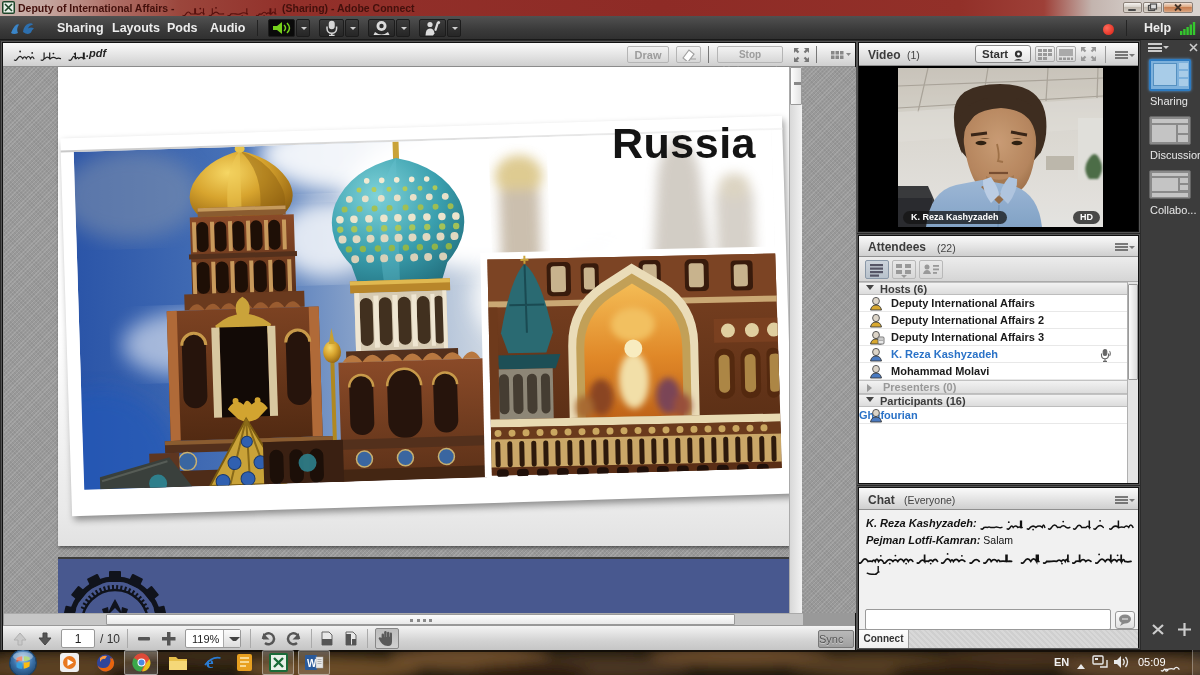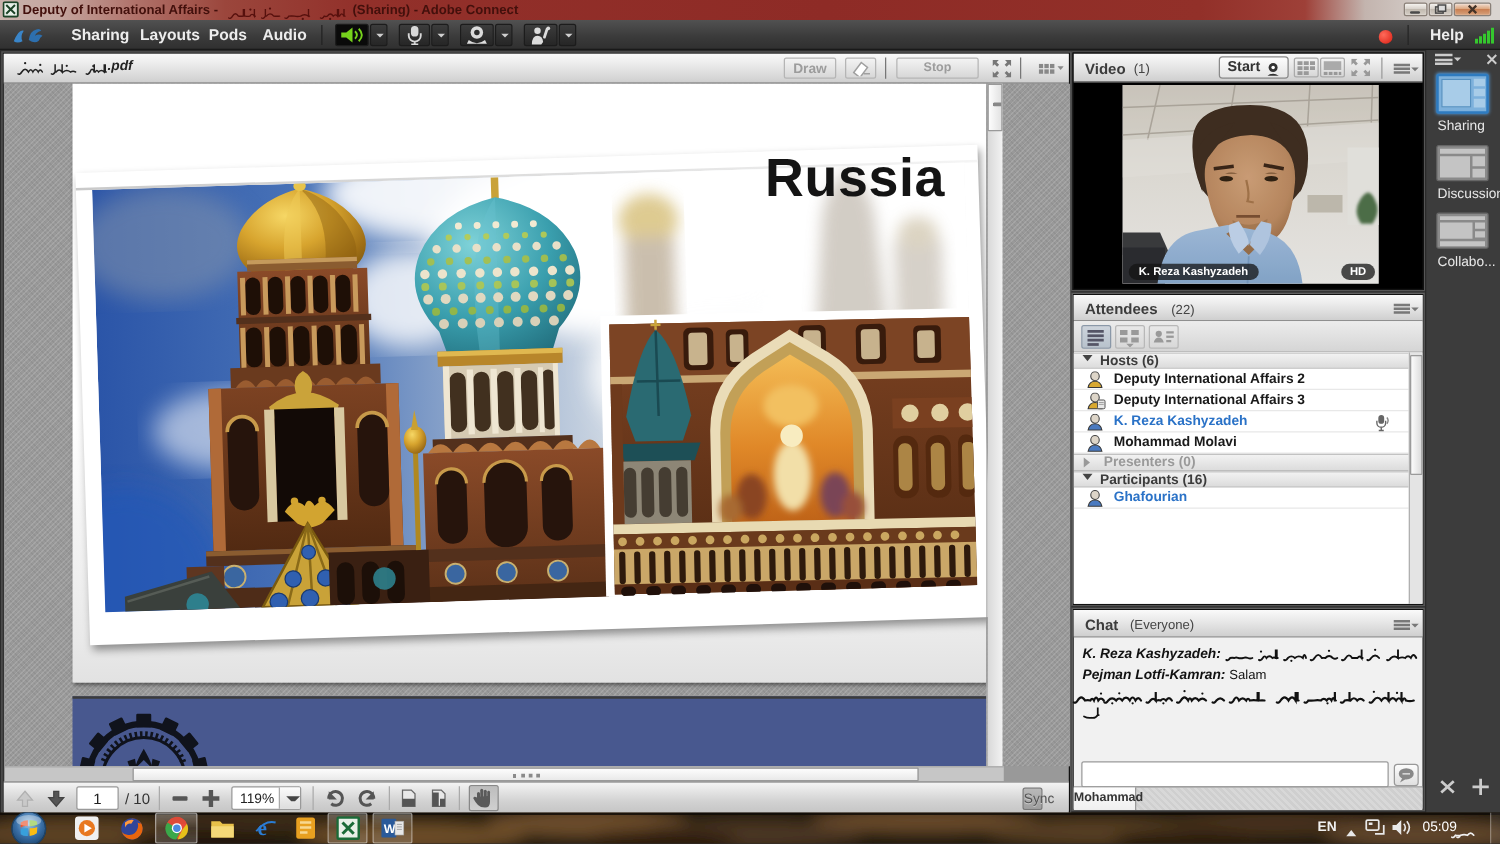--- a/index.html
+++ b/index.html
@@ -696,21 +696,21 @@
      <svg width="22" height="19" viewBox="0 0 22 19">
           <g fill="#5a5a5a">
             <rect x="8.2" y="2" width="2.4" height="9" rx="1.2"></rect>
             <rect x="11" y="2.8" width="2.4" height="8" rx="1.2"></rect>
             <rect x="13.8" y="3.6" width="2.2" height="7" rx="1.1"></rect>
             <rect x="5.6" y="4.5" width="2.4" height="7" rx="1.2"></rect>
             <path d="M5.6 9 q-2.4 -1.5 -3 .5 q1.8 3.5 3.8 5.5 q2 2 5.6 2 q4 0 4 -4.5 l0 -5 l-10.4 1z"></path>
           </g>
         </svg>
    </div>
-   <div class="abs" style="left:815px;top:4px;width:16px;height:18px;background:linear-gradient(#b9b9b9,#9f9f9f);border:1px solid #777;border-radius:2px;font-size:11px;color:#555;text-align:center;line-height:17px;text-shadow:0 1px 0 #ccc">Sync</div>
+   <div class="abs" style="left:815px;top:4px;width:36px;height:18px;background:linear-gradient(#b9b9b9,#9f9f9f);border:1px solid #777;border-radius:2px;font-size:11px;color:#555;text-align:left;line-height:17px;text-shadow:0 1px 0 #ccc">Sync</div>
 </div>
 </div>
 
 <div class="pod" style="left:858px;top:42px;width:281px;height:190px;background:#000">
  <div class="podhead" style="height:23px">
    <span class="pt" style="left:9px">Video</span>
       <span class="abs" style="left:48px;top:6px;font-size:10.5px;color:#444">(1)</span>
    <div class="abs" style="left:116px;top:2px;width:56px;height:18px;background:linear-gradient(#fdfdfd,#e4e4e4);border:1px solid #8a8a8a;border-radius:3px;font-size:11.5px;font-weight:bold;color:#333;padding:2px 0 0 6px">Start
      <svg class="abs" style="left:36px;top:3.5px" width="14" height="12">
           <circle cx="6.5" cy="4" r="3.6" fill="#333"></circle>
@@ -857,20 +857,24 @@
             <rect x="13" y="7.5" width="6" height="1.8"></rect>
             <rect x="13" y="11" width="4" height="1.8"></rect>
           </g>
         </svg></div>
  </div>
  <div class="abs" style="left:0;top:46px;width:268px;height:201px;background:#fff;overflow:hidden">
       <div style="position:relative;height:13px;background:linear-gradient(#f2f2f2,#dcdcdc);border-top:1px solid #c2c2c2;border-bottom:1px solid #bdbdbd;font-size:11px;font-weight:bold;color:#3c3c3c;line-height:12px"><span style="display:inline-block;margin:0 6px 1px 7px;border:4px solid transparent;border-top:5px solid #444;vertical-align:-2px"></span>Hosts (6)</div>
       <div style="position:relative;height:17px;border-bottom:1px solid #e8e8e8;font-size:11px;font-weight:bold;font-style:normal;color:#1a1a1a;line-height:17px;padding-left:32px"><svg width="16" height="14" viewBox="0 0 16 14" style="position:absolute;left:10px;top:2px">
           <ellipse cx="7" cy="4" rx="3.4" ry="3.6" fill="#ddd5c8" stroke="#4a4a4a" stroke-width=".9"></ellipse>
           <path d="M1.5 13 q1 -5 5.5 -5 q4.5 0 5.5 5z" fill="#d8a830" stroke="#3a3a3a" stroke-width=".9"></path>
+        </svg>Deputy International Affairs</div>
+      <div style="position:relative;height:17px;border-bottom:1px solid #e8e8e8;font-size:11px;font-weight:bold;font-style:normal;color:#1a1a1a;line-height:17px;padding-left:32px"><svg width="16" height="14" viewBox="0 0 16 14" style="position:absolute;left:10px;top:2px">
+          <ellipse cx="7" cy="4" rx="3.4" ry="3.6" fill="#ddd5c8" stroke="#4a4a4a" stroke-width=".9"></ellipse>
+          <path d="M1.5 13 q1 -5 5.5 -5 q4.5 0 5.5 5z" fill="#d8a830" stroke="#3a3a3a" stroke-width=".9"></path>
         </svg>Deputy International Affairs 2</div>
       <div style="position:relative;height:17px;border-bottom:1px solid #e8e8e8;font-size:11px;font-weight:bold;font-style:normal;color:#1a1a1a;line-height:17px;padding-left:32px"><svg width="16" height="14" viewBox="0 0 16 14" style="position:absolute;left:10px;top:2px">
           <ellipse cx="7" cy="4" rx="3.4" ry="3.6" fill="#ddd5c8" stroke="#4a4a4a" stroke-width=".9"></ellipse>
           <path d="M1.5 13 q1 -5 5.5 -5 q4.5 0 5.5 5z" fill="#d8a830" stroke="#3a3a3a" stroke-width=".9"></path>
           <rect x="9" y="6" width="6" height="7" rx="1" fill="#e8e8e8" stroke="#555" stroke-width=".8"></rect>
           <path d="M10 8 h4 M10 9.5 h4" stroke="#888" stroke-width=".6"></path>
         </svg>Deputy International Affairs 3</div>
       <div style="position:relative;height:17px;border-bottom:1px solid #e8e8e8;font-size:11px;font-weight:bold;font-style:normal;color:#2a72c7;line-height:17px;padding-left:32px"><svg width="16" height="14" viewBox="0 0 16 14" style="position:absolute;left:10px;top:2px">
           <ellipse cx="7" cy="4" rx="3.4" ry="3.6" fill="#ddd5c8" stroke="#4a4a4a" stroke-width=".9"></ellipse>
           <path d="M1.5 13 q1 -5 5.5 -5 q4.5 0 5.5 5z" fill="#4a7ac0" stroke="#3a3a3a" stroke-width=".9"></path>
@@ -880,21 +884,21 @@
             <path d="M3.5 5.5 v1.8 a3.5 3.5 0 0 0 7 0 v-1.8 M7 11 v2 M5 13.4 h4"></path>
             <path d="M11.5 3 q2 2.5 0 5" opacity=".8"></path>
           </g>
         </svg></div>
       <div style="position:relative;height:17px;border-bottom:1px solid #e8e8e8;font-size:11px;font-weight:bold;font-style:normal;color:#1a1a1a;line-height:17px;padding-left:32px"><svg width="16" height="14" viewBox="0 0 16 14" style="position:absolute;left:10px;top:2px">
           <ellipse cx="7" cy="4" rx="3.4" ry="3.6" fill="#ddd5c8" stroke="#4a4a4a" stroke-width=".9"></ellipse>
           <path d="M1.5 13 q1 -5 5.5 -5 q4.5 0 5.5 5z" fill="#4a7ac0" stroke="#3a3a3a" stroke-width=".9"></path>
         </svg>Mohammad Molavi</div>
       <div style="position:relative;height:14px;background:linear-gradient(#f2f2f2,#dcdcdc);border-top:1px solid #c2c2c2;border-bottom:1px solid #bdbdbd;font-size:11px;font-weight:bold;color:#999;line-height:13px"><span style="display:inline-block;margin:0 7px 0 8px;border:4px solid transparent;border-left:5px solid #999;vertical-align:-1px"></span>Presenters (0)</div>
       <div style="position:relative;height:13px;background:linear-gradient(#f2f2f2,#dcdcdc);border-top:1px solid #c2c2c2;border-bottom:1px solid #bdbdbd;font-size:11px;font-weight:bold;color:#3c3c3c;line-height:12px"><span style="display:inline-block;margin:0 6px 1px 7px;border:4px solid transparent;border-top:5px solid #444;vertical-align:-2px"></span>Participants (16)</div>
-      <div style="position:relative;height:17px;border-bottom:1px solid #e8e8e8;font-size:11px;font-weight:bold;font-style:normal;color:#2a72c7;line-height:17px;padding-left:32px"><svg width="16" height="14" viewBox="0 0 16 14" style="position:absolute;left:10px;top:2px">
+      <div style="position:relative;height:17px;border-bottom:1px solid #e8e8e8;font-size:11px;font-weight:bold;font-style:normal;color:#2a72c7;line-height:17px;"><svg width="16" height="14" viewBox="0 0 16 14" style="position:absolute;left:10px;top:2px">
           <ellipse cx="7" cy="4" rx="3.4" ry="3.6" fill="#ddd5c8" stroke="#4a4a4a" stroke-width=".9"></ellipse>
           <path d="M1.5 13 q1 -5 5.5 -5 q4.5 0 5.5 5z" fill="#4a7ac0" stroke="#3a3a3a" stroke-width=".9"></path>
         </svg>Ghafourian</div>
     </div>
  <div class="abs" style="left:268px;top:46px;width:11px;height:201px;background:#e4e4e4;border-left:1px solid #b0b0b0">
    <div class="abs" style="left:0px;top:2px;width:10px;height:96px;background:linear-gradient(90deg,#fcfcfc,#dcdcdc);border:1px solid #9a9a9a;border-radius:1px"></div>
  </div>
 </div>
 
 <div class="pod" style="left:858px;top:487px;width:281px;height:161px;background:#f1f1f1">
@@ -932,21 +936,21 @@
  <svg class="abs" style="left:6px;top:76px" width="16" height="12">
       <path d="M14 8 l-0.8 0 l0 -6 l0 6 q-2 3 -5 2.2 q-3 0.5 -6 -1" fill="none" stroke="#111" stroke-width="1.4" stroke-linecap="round"></path>
     </svg>
  <div class="abs" style="left:6px;top:121px;width:246px;height:21px;background:#fff;border:1px solid #9a9a9a;border-radius:2px"></div>
  <div class="abs" style="left:256px;top:123px;width:20px;height:18px;background:linear-gradient(#fcfcfc,#e0e0e0);border:1px solid #999;border-radius:3px"><svg width="18" height="16">
         <ellipse cx="9" cy="7" rx="6" ry="4.5" fill="#888"></ellipse>
         <path d="M6 10 l-2 4 5 -3z" fill="#888"></path>
         <path d="M6 7 h6" stroke="#eee" stroke-width="1"></path>
       </svg></div>
  <div class="abs" style="left:0;top:141px;width:279px;height:19px;background:repeating-linear-gradient(45deg,#d8d8d8 0 2px,#cfcfcf 2px 4px);border-top:1px solid #999">
-   <div class="abs" style="left:0px;top:0px;width:50px;height:18px;background:linear-gradient(#fdfdfd,#efefef);border-right:1px solid #999;font-size:10px;font-weight:bold;color:#333;text-align:center;line-height:17px">Mohammad</div>
+   <div class="abs" style="left:0px;top:0px;width:50px;height:18px;background:linear-gradient(#fdfdfd,#efefef);border-right:1px solid #999;font-size:10px;font-weight:bold;color:#333;text-align:center;line-height:17px">Connect</div>
  </div>
 </div>
 
 <div class="abs" style="left:1141px;top:40px;width:59px;height:610px;background:#3c3c3c">
  <div class="abs" style="left:7px;top:3px;width:14px;height:10px">
       <i style="display:block;height:2px;background:#ccc;margin-bottom:1.6px"></i>
       <i style="display:block;height:2px;background:#ccc;margin-bottom:1.6px"></i>
       <i style="display:block;height:2px;background:#ccc"></i>
     </div>
  <div class="abs" style="left:22px;top:6px;border:3px solid transparent;border-top-color:#ccc"></div>

